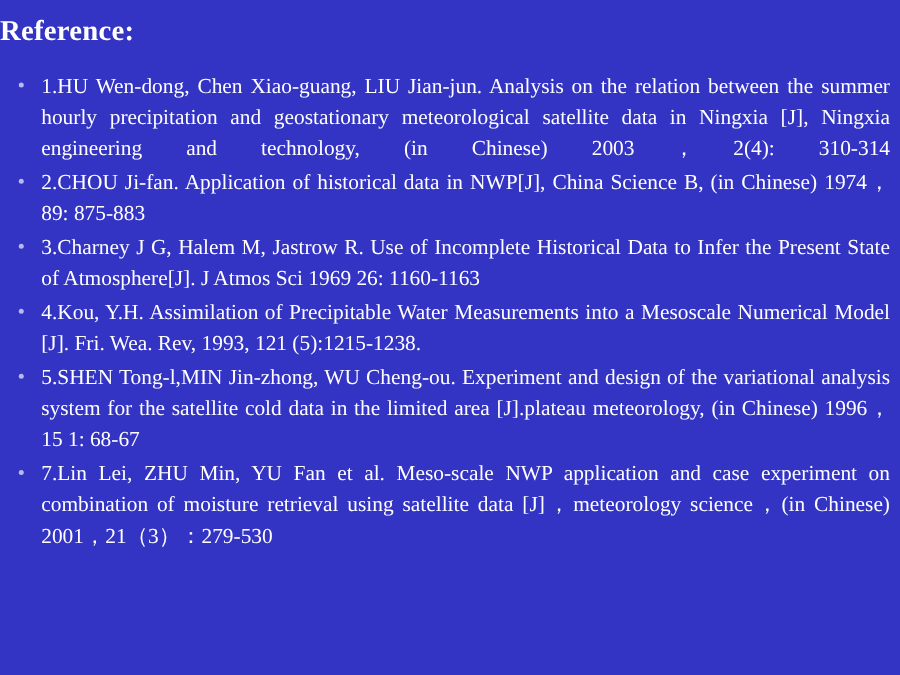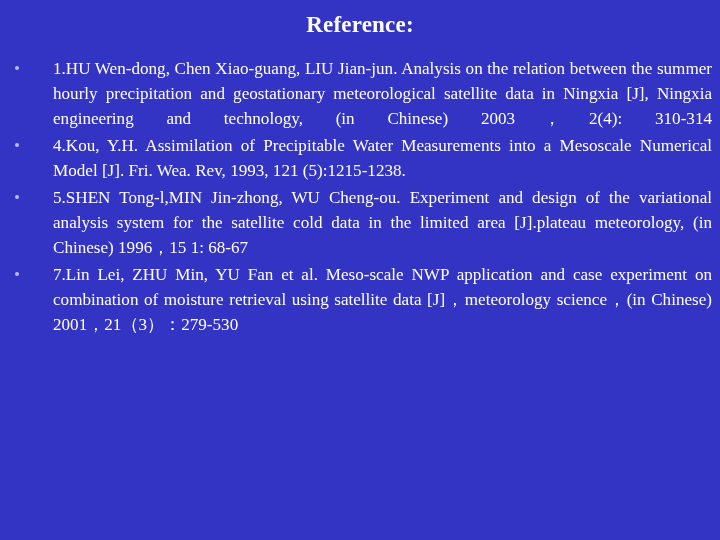--- a/index.html
+++ b/index.html
@@ -18,21 +18,21 @@
     width: 720px;
     height: 540px;
     background: #3333c4;
     box-sizing: border-box;
   }
   .slide-title {
     position: absolute;
     top: 11px;
     left: 0;
     width: 720px;
-    text-align: center;
+    text-align: left;
     color: #ffffff;
     font-size: 23px;
     font-weight: bold;
     font-family: "Liberation Serif", "DejaVu Serif", serif;
     letter-spacing: 0.2px;
     line-height: 27px;
   }
   .ref-list {
     position: absolute;
     top: 56px;
@@ -60,42 +60,49 @@
     position: absolute;
     left: 15px;
     top: 10px;
     width: 4px;
     height: 4px;
     border-radius: 50%;
     background: #b9b9ef;
   }
   .ref-text {
     display: block;
-    margin-left: 20px;
   }
   
   .ref-item.justify-all .ref-text {
     text-align-last: justify;
   }
 </style>
 </head>
 <body>
 
 <div class="slide">
 
   <div class="slide-title">Reference:</div>
 
   <ul class="ref-list">
 
     <li class="ref-item justify-all">
       <span class="ref-bullet"></span>
       <span class="ref-text">1.HU Wen-dong, Chen Xiao-guang, LIU Jian-jun. Analysis on the relation between the summer hourly precipitation and geostationary meteorological satellite data in Ningxia [J], Ningxia engineering and technology, (in Chinese) 2003，2(4): 310-314</span>
     </li>
 
+    <li class="ref-item">
+      <span class="ref-bullet"></span>
+      <span class="ref-text">2.CHOU Ji-fan. Application of historical data in NWP[J], China Science B, (in Chinese) 1974，89: 875-883</span>
+    </li>
 
+    <li class="ref-item">
+      <span class="ref-bullet"></span>
+      <span class="ref-text">3.Charney J G, Halem M, Jastrow R. Use of Incomplete Historical Data to Infer the Present State of Atmosphere[J]. J Atmos Sci 1969 26: 1160-1163</span>
+    </li>
 
     <li class="ref-item">
       <span class="ref-bullet"></span>
       <span class="ref-text">4.Kou, Y.H. Assimilation of Precipitable Water Measurements into a Mesoscale Numerical Model [J]. Fri. Wea. Rev, 1993, 121 (5):1215-1238.</span>
     </li>
 
     <li class="ref-item">
       <span class="ref-bullet"></span>
       <span class="ref-text">5.SHEN Tong-l,MIN Jin-zhong, WU Cheng-ou. Experiment and design of the variational analysis system for the satellite cold data in the limited area [J].plateau meteorology, (in Chinese) 1996，15 1: 68-67</span>
     </li>

